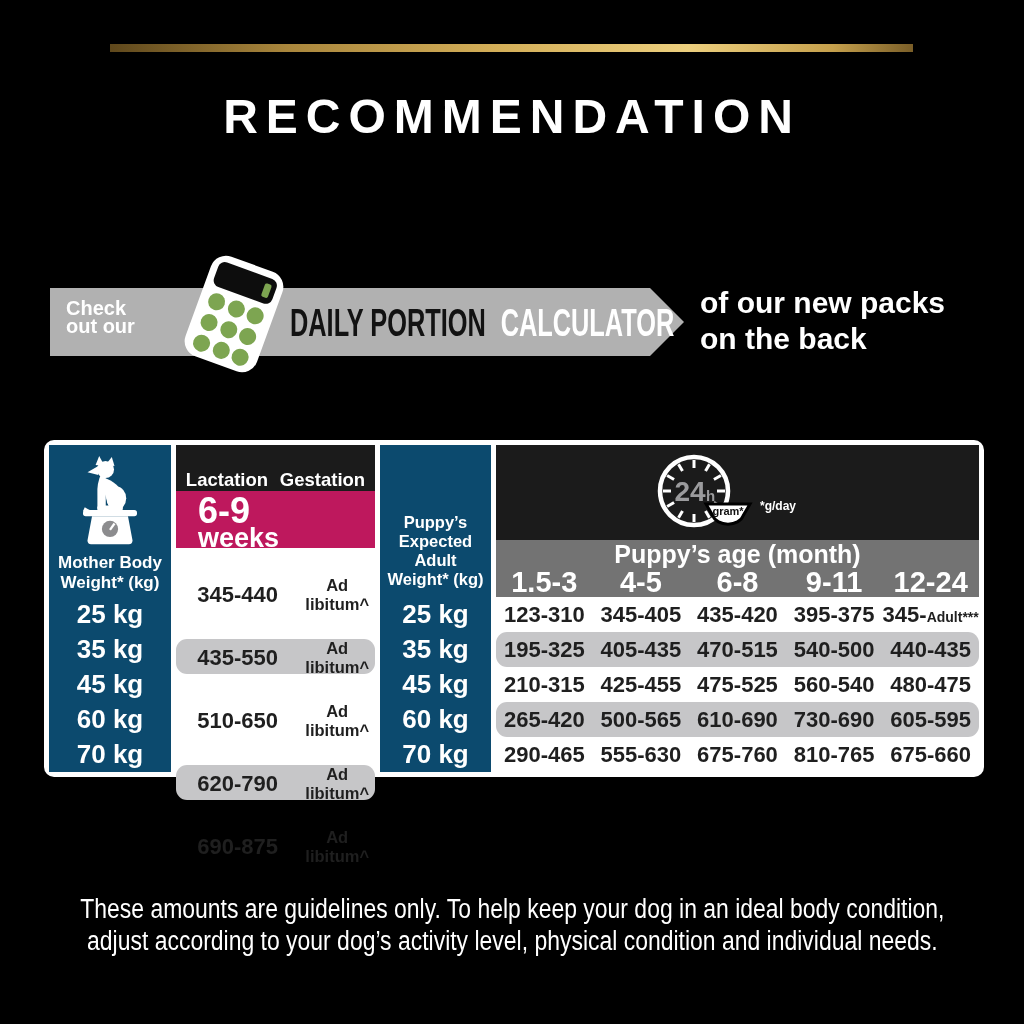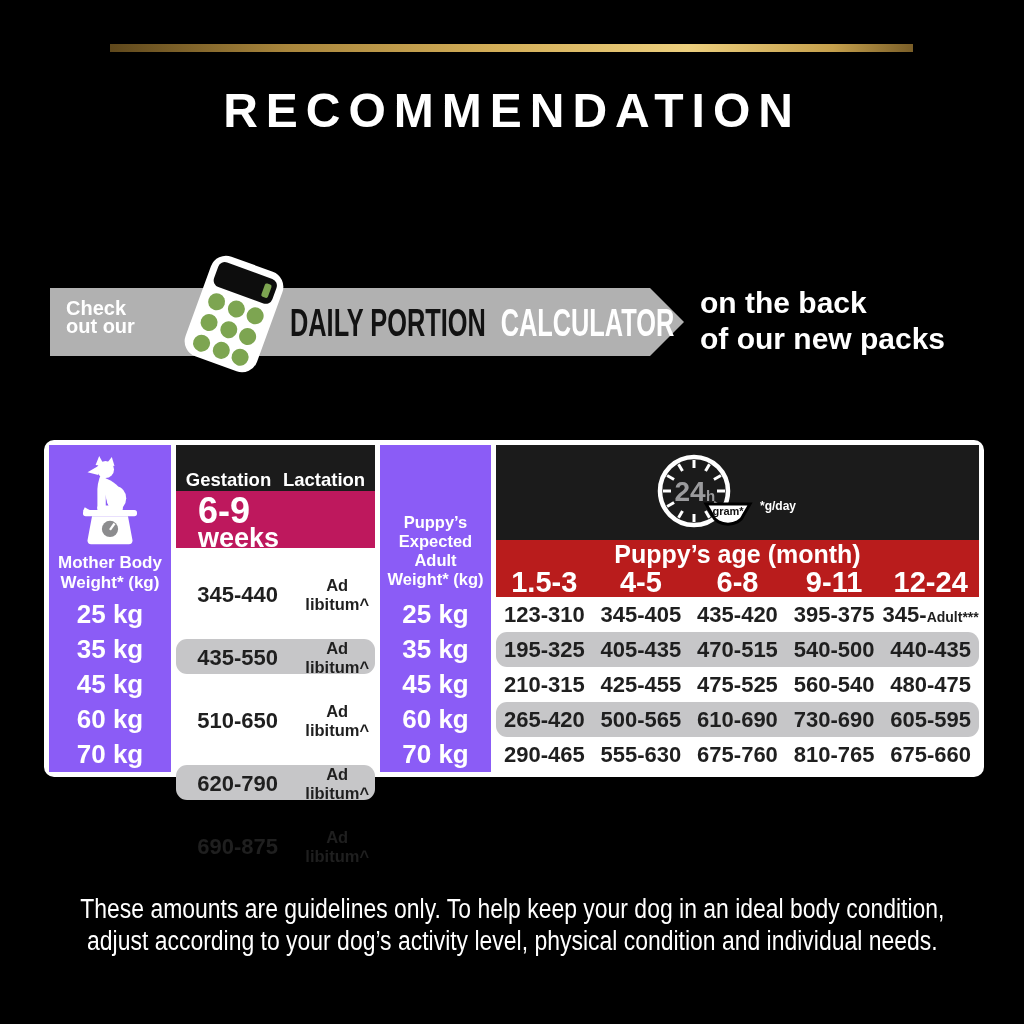--- a/index.html
+++ b/index.html
@@ -10,42 +10,42 @@
   }
   .abs{position:absolute;}
 
   
   #gold-bar{left:110px;top:44px;width:803px;height:8px;
     background:linear-gradient(90deg,#5f481c 0%,#a9863c 22%,#d3ae58 48%,#eccf7e 72%,#c5a04c 90%,#7a5e28 100%);}
 
   
   #title{left:0;top:84px;width:1024px;text-align:center;}
   #title .l1{font-size:76px;font-weight:bold;letter-spacing:1px;line-height:80px;}
-  #title .l2{font-size:48px;font-weight:bold;letter-spacing:8px;line-height:50px;margin-top:2px;}
+  #title .l2{font-size:48px;font-weight:bold;letter-spacing:8px;line-height:50px;margin-top:8px;}
 
   
   #banner{left:50px;top:288px;width:634px;height:68px;background:#b1b1b1;
     clip-path:polygon(0 0,600px 0,634px 34px,600px 68px,0 68px);}
   #check-text{left:66px;top:299px;font-size:20px;line-height:18px;font-weight:bold;color:#fff;}
   #calc-icon{left:196px;top:261px;width:76px;height:106px;transform:rotate(20deg);}
   .calc-body{width:76px;height:106px;background:#fff;border-radius:16px;padding:7px 7px;box-sizing:border-box;}
   .calc-screen{height:26px;background:#0d0d0d;border-radius:7px;position:relative;}
   .calc-chip{position:absolute;right:5px;top:6px;width:7px;height:14px;background:#7da551;border-radius:2px;}
   .calc-btns{display:grid;grid-template-columns:repeat(3,17px);justify-content:space-between;gap:5px 0;margin-top:6px;padding:0 2px;}
   .calc-btn{width:17px;height:17px;border-radius:50%;background:#7da551;}
   #portion-text{left:290px;top:301px;font-size:39px;font-weight:bold;white-space:nowrap;
     transform:scaleX(.65);transform-origin:left top;letter-spacing:0;}
   .portion-black{color:#121212;}
   .portion-white{color:#fff;margin-left:12px;}
   #back-text{left:700px;top:285px;font-size:30px;line-height:36px;font-weight:600;}
 
   
   #panel{left:44px;top:440px;width:940px;height:337px;background:#fff;border-radius:10px;
     padding:5px;box-sizing:border-box;display:flex;gap:5px;}
-  .gcol{background:#8b5cf6;}
+  .gcol{background:#0c4a6e;}
   .col{height:327px;box-sizing:border-box;display:flex;flex-direction:column;}
 
   #col-mother{width:122px;}
   .icon-box{height:108px;display:flex;align-items:center;justify-content:center;padding-top:4px;box-sizing:border-box;}
   .mother-label{height:44px;text-align:center;font-size:17px;font-weight:bold;line-height:20px;}
   .wrow{height:35px;display:flex;align-items:center;justify-content:center;
     font-size:26px;font-weight:bold;color:#fff;}
 
   #col-gest{width:199px;}
   .gl-header{height:95px;background:#1b1b1b;display:flex;justify-content:space-around;
@@ -58,21 +58,21 @@
   .gl-grid{grid-template-columns:62% 38%;margin-top:28px;}
   .gval{font-size:22px;font-weight:600;text-align:center;}
   .adlib{font-size:16.5px;font-weight:bold;text-align:center;}
 
   #col-puppyw{width:111px;}
   .pw-label{height:152px;display:flex;flex-direction:column;justify-content:flex-end;
     padding-bottom:8px;text-align:center;font-size:16.5px;font-weight:bold;line-height:19px;}
 
   #col-age{flex:1;}
   .age-header{height:95px;background:#1b1b1b;display:flex;align-items:center;justify-content:center;}
-  .age-band{height:57px;background:#b91c1c;display:flex;flex-direction:column;justify-content:center;text-align:center;}
+  .age-band{height:57px;background:#737373;display:flex;flex-direction:column;justify-content:center;text-align:center;}
   .age-title{font-size:25px;font-weight:bold;line-height:27px;}
   .age-cols{display:grid;grid-template-columns:repeat(5,1fr);font-size:29px;font-weight:bold;line-height:29px;}
   .grid5{grid-template-columns:repeat(5,1fr);}
   .acell{font-size:22px;font-weight:600;text-align:center;white-space:nowrap;}
   .acell .small{font-size:14px;font-weight:bold;}
 
   
   #footer{left:0;top:893px;width:1024px;text-align:center;}
   #footer .inner{display:inline-block;transform:scaleX(.85);transform-origin:center top;
     font-size:27px;line-height:32px;color:#fff;white-space:nowrap;}
@@ -111,22 +111,22 @@
     </div>
   </div>
 </div>
 
 <div class="abs" id="portion-text">
   <span class="portion-black">DAILY PORTION</span>
   <span class="portion-white">CALCULATOR</span>
 </div>
 
 <div class="abs" id="back-text">
+  <div>of our new packs</div>
   <div>on the back</div>
-  <div>of our new packs</div>
 </div>
 
 <div class="abs" id="panel">
 
   <div class="col gcol" id="col-mother">
     <div class="icon-box">
       <svg width="72" height="98" viewBox="0 0 80 104">
         <g fill="#ffffff">
           <path d="M28,2 L34,13 L24,12 Z"></path>
           <path d="M42,3 L45,13 L35,12 Z"></path>
@@ -153,22 +153,22 @@
         <div class="wrow">25 kg</div>
         <div class="wrow">35 kg</div>
         <div class="wrow">45 kg</div>
         <div class="wrow">60 kg</div>
         <div class="wrow">70 kg</div>
       </div>
   </div>
 
   <div class="col" id="col-gest">
     <div class="gl-header">
+      <span>Lactation</span>
       <span>Gestation</span>
-      <span>Lactation</span>
     </div>
     <div class="gl-band">
       <div class="band-big">6-9</div>
       <div class="band-small">weeks</div>
     </div>
     <div>
         <div class="drow gl-grid">
           <span class="gval">345-440</span>
           <span class="adlib">Ad libitum^</span>
         </div>

